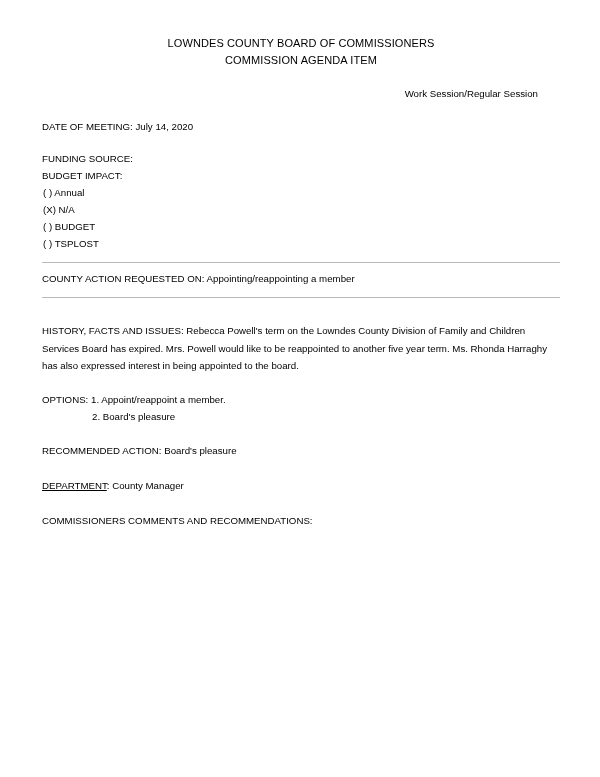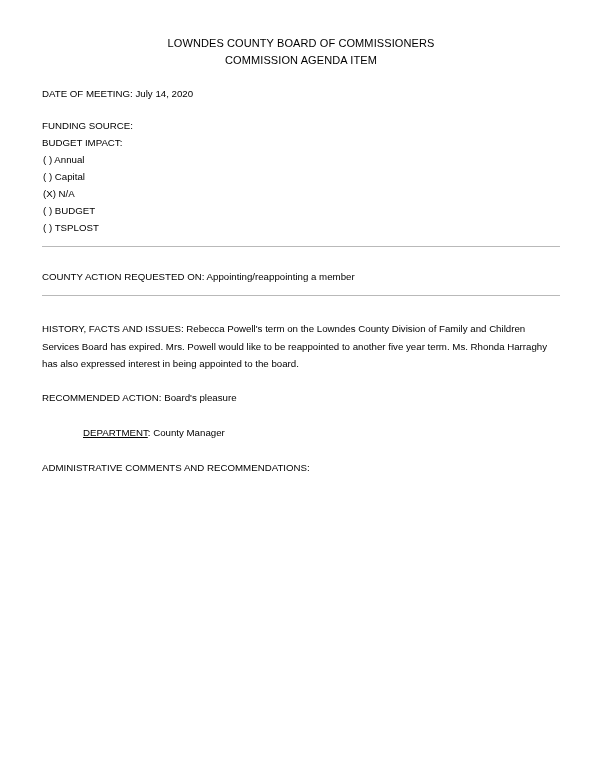--- a/index.html
+++ b/index.html
@@ -59,21 +59,21 @@
   }
   .rule {
     border: none;
     border-top: 1px solid #b9b9b9;
     margin: 10px 0 0 0;
     height: 0;
   }
   .action-line {
     line-height: 17px;
     font-size: 9.7px;
-    margin-top: 21px;
+    margin-top: 7px;
     margin-bottom: 6px;
   }
   .para {
     font-size: 9.7px;
     line-height: 17.5px;
     text-align: left;
     max-width: 516px;
   }
   .options-line {
     line-height: 17.5px;
@@ -91,67 +91,70 @@
     line-height: 17px;
   }
   .dept-left {
     width: 268px;
   }
   .dept-right {
     flex: 1;
   }
   .u {
     text-decoration: underline;
-    margin-left: 41px;
   }
   .admin-line {
     margin-top: 18px;
     font-size: 9.7px;
     line-height: 17px;
   }
 </style>
 </head>
 <body>
 
 <div class="page">
 
   <div class="title-block">
     <div class="title-line">LOWNDES COUNTY BOARD OF COMMISSIONERS</div>
     <div class="title-line">COMMISSION AGENDA ITEM</div>
   </div>
 
   <div class="section">
+    <div class="right-line">Work Session/Regular Session</div>
   </div>
 
   <div class="gap-md">
     <div class="row-line"><span>DATE OF MEETING:</span><span> July 14, 2020</span></div>
   </div>
 
   <div class="gap-md">
     <div class="budget-line">FUNDING SOURCE:</div>
     <div class="budget-line">BUDGET IMPACT:</div>
     <div class="funding-opt">( ) Annual</div>
-    <div class="funding-opt">( ) Capital</div>
     <div class="funding-opt">(X) N/A</div>
     <div class="funding-opt">( ) BUDGET</div>
     <div class="funding-opt">( ) TSPLOST</div>
   </div>
 
   <hr class="rule">
 
   <div class="action-line"><span>COUNTY ACTION REQUESTED ON:</span><span> Appointing/reappointing a member</span></div>
 
   <hr class="rule">
 
   <div class="gap-sm para"><span>HISTORY, FACTS AND ISSUES:</span><span> Rebecca Powell's term on the Lowndes County Division of Family and Children Services Board has expired. Mrs. Powell would like to be reappointed to another five year term. Ms. Rhonda Harraghy has also expressed interest in being appointed to the board.</span></div>
 
+  <div class="gap-md">
+    <div class="options-line"><span>OPTIONS:</span><span>  1. Appoint/reappoint a member.</span></div>
+    <div class="options-sub">2. Board's pleasure</div>
+  </div>
 
   <div class="gap-md">
     <div class="row-line"><span>RECOMMENDED ACTION:</span><span> Board's pleasure</span></div>
   </div>
 
   <div class="dept-row">
     <div class="dept-left"><span class="u">DEPARTMENT</span><span>: County Manager</span></div>
   </div>
 
-  <div class="admin-line">ADMINISTRATIVE COMMENTS AND RECOMMENDATIONS:</div>
+  <div class="admin-line">COMMISSIONERS COMMENTS AND RECOMMENDATIONS:</div>
 
 </div>
 
 </body></html>

